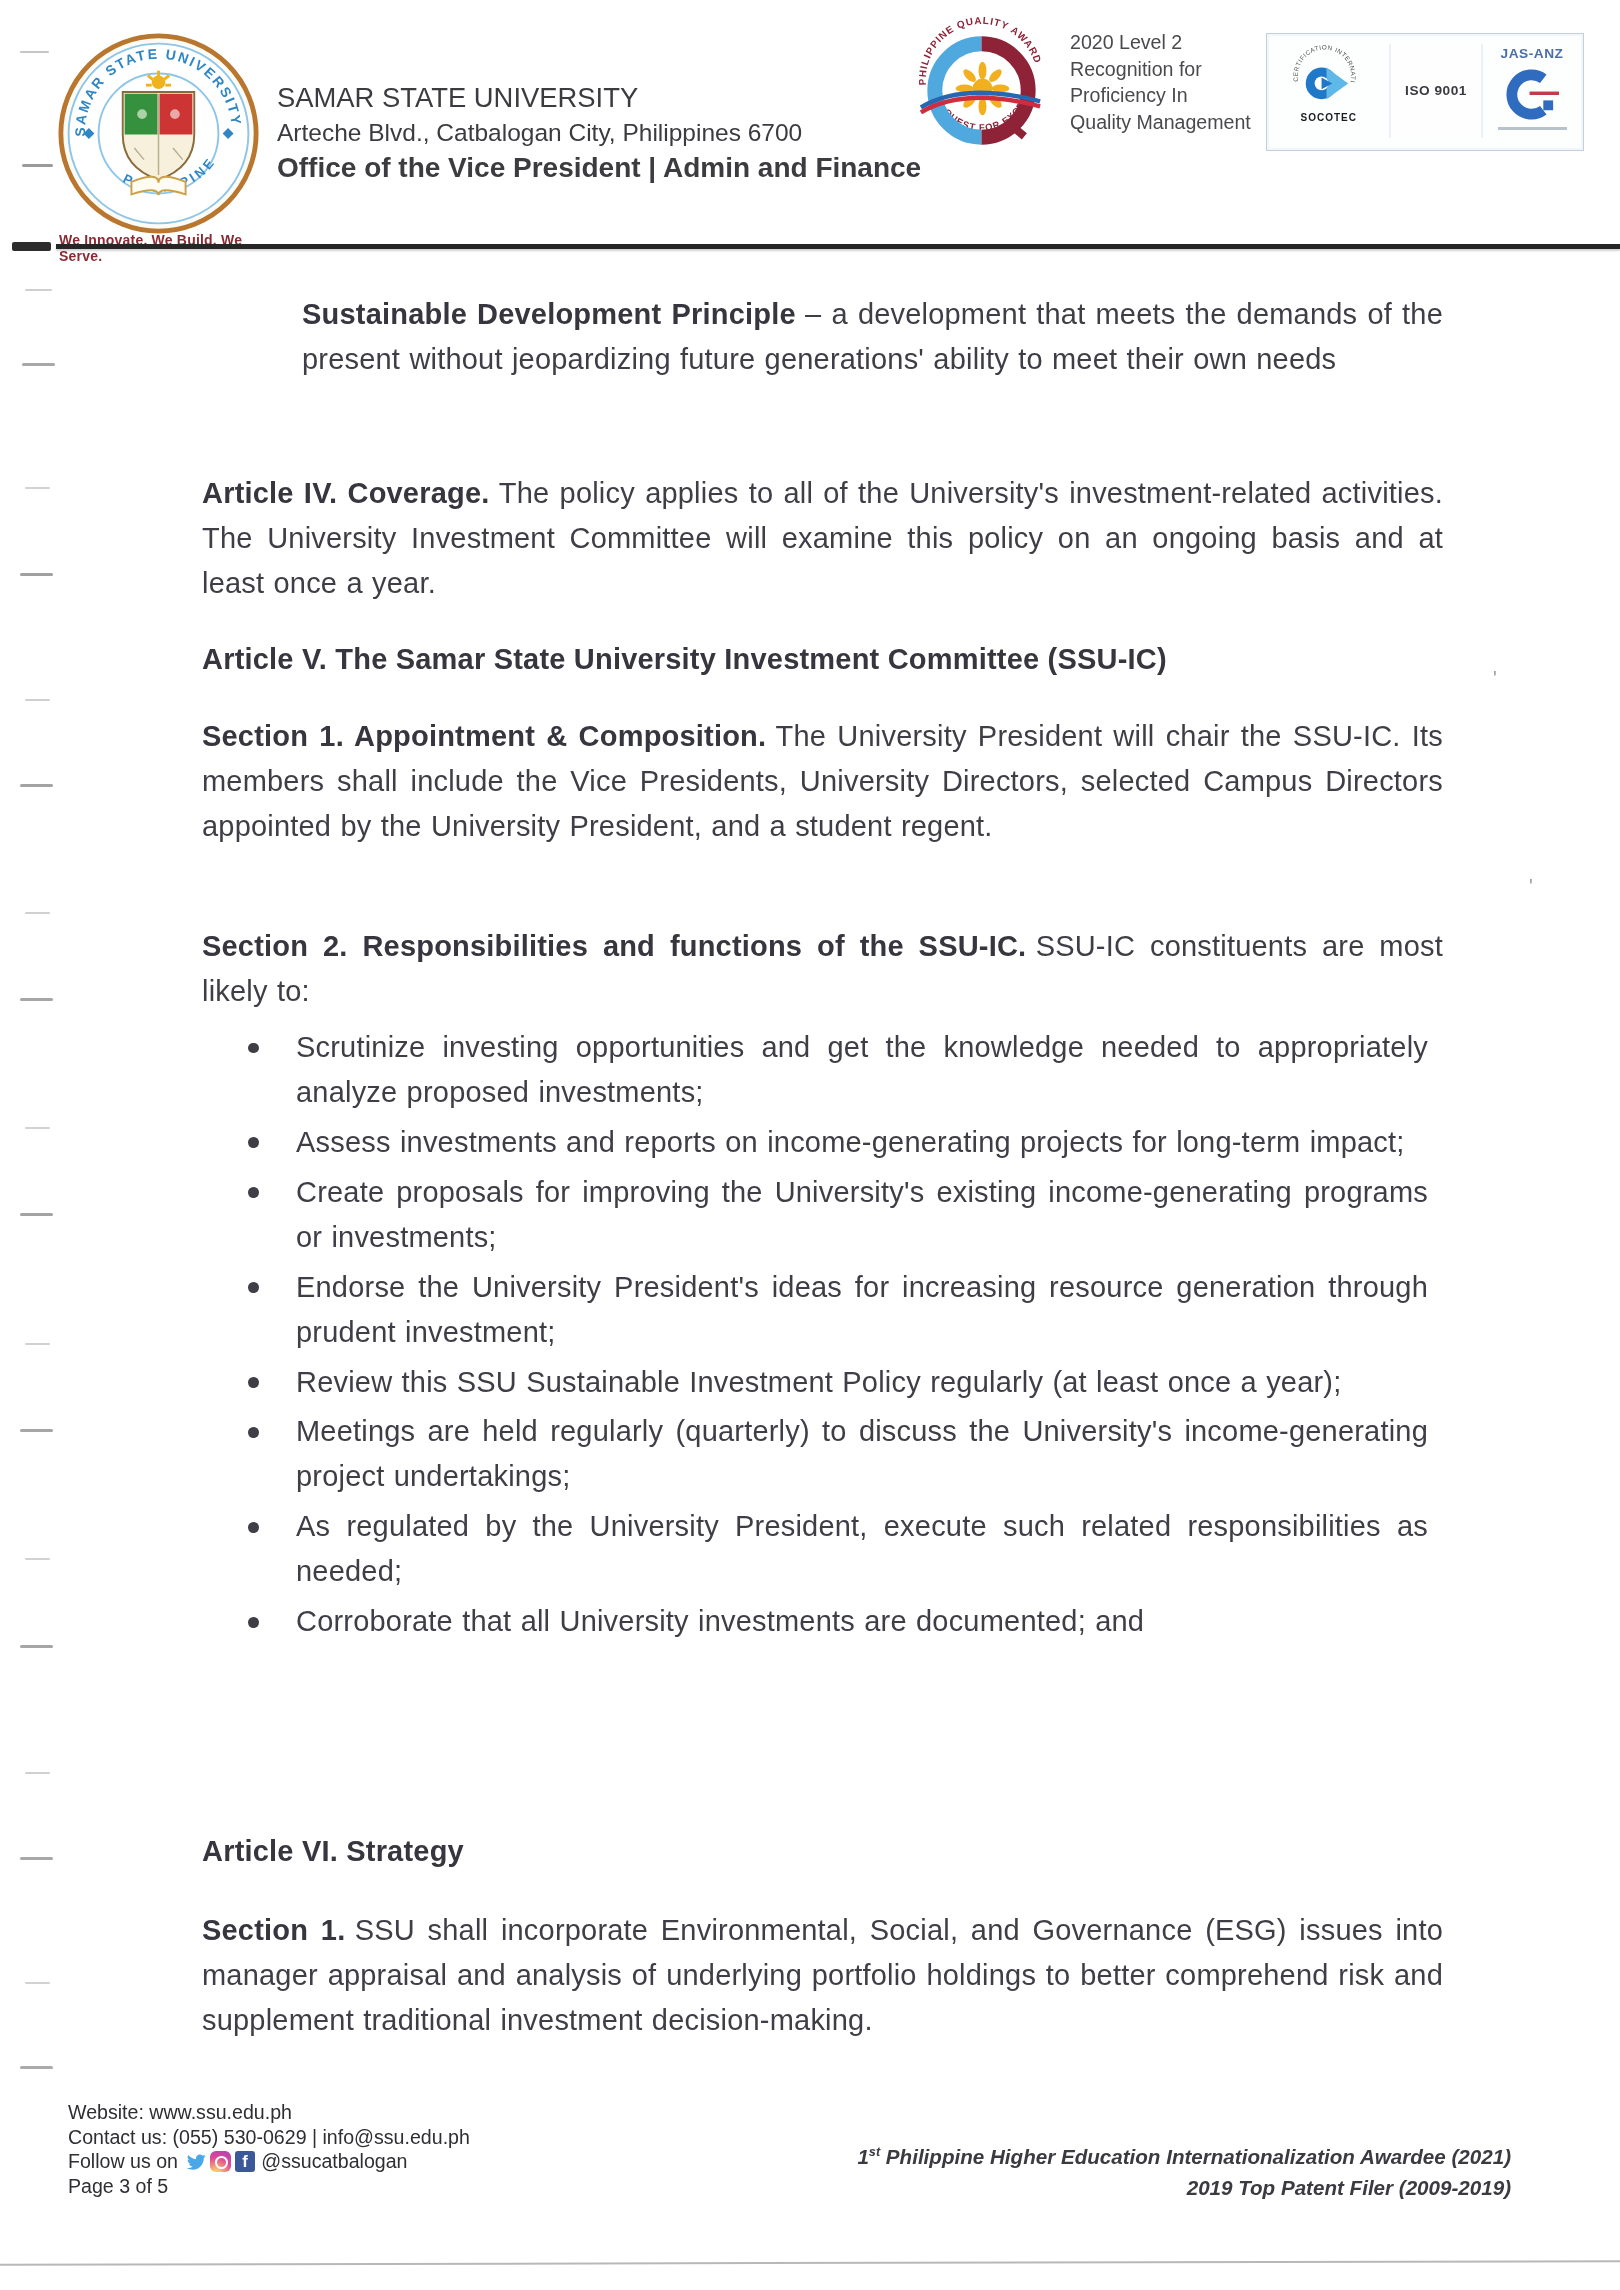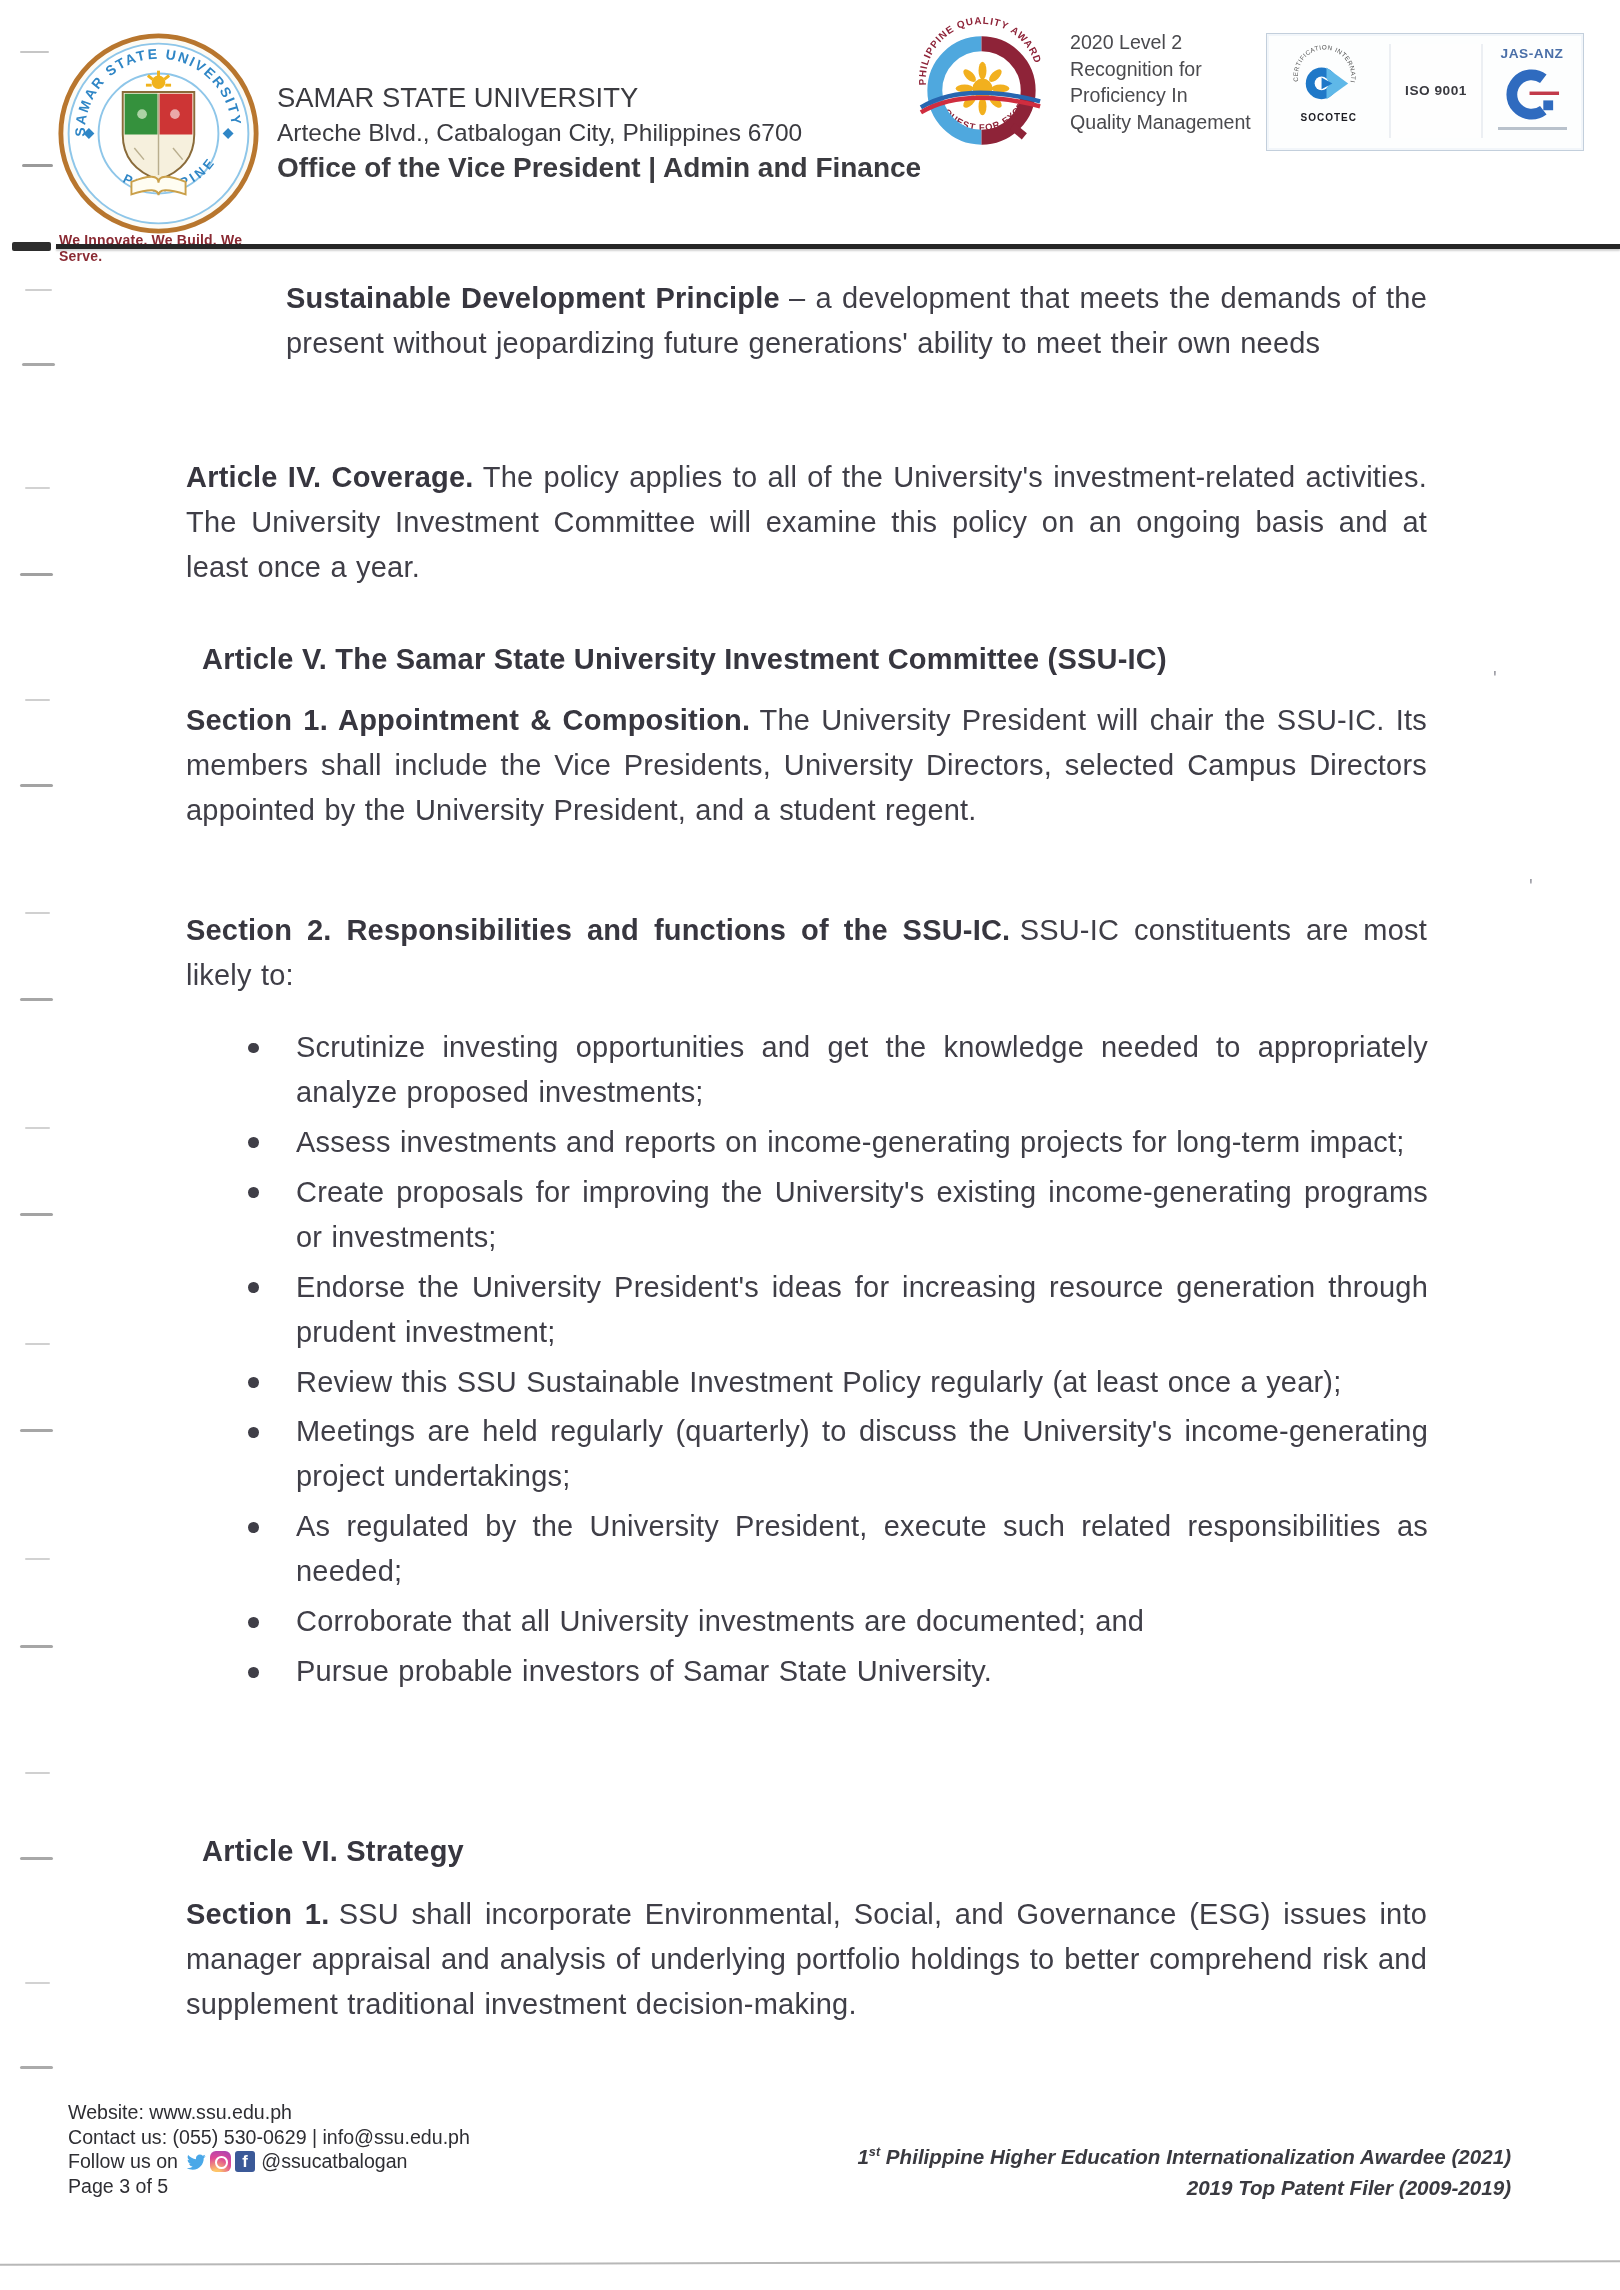--- a/index.html
+++ b/index.html
@@ -30,21 +30,21 @@
   .iso-area{position:absolute;left:122px;top:9.8px;width:90px;height:94px;background:#fefefe;
     border-left:2px solid #eceff3;border-right:2px solid #eceff3;display:flex;align-items:center;justify-content:center;}
   .iso-text{font-size:13.7px;font-weight:bold;color:#3a3a40;letter-spacing:0.5px;}
   .jas-label{position:absolute;left:223px;top:11.8px;width:84px;text-align:center;font-size:13.7px;
     font-weight:bold;color:#4a6fa8;letter-spacing:0.5px;}
   .jas-glyph{position:absolute;left:233px;top:31px;width:63px;height:59px;}
   .jas-reg{position:absolute;left:231px;top:93px;width:69px;height:2.9px;background:#b9c2cc;}
   .rule{position:absolute;left:56px;top:244px;width:1564px;height:4.9px;background:#262626;box-shadow:0 2px 2px rgba(0,0,0,.18);}
   .rule-dash{position:absolute;left:11.8px;top:242px;width:39px;height:8.8px;background:#2d2d2d;border-radius:2px;}
   
-  .para{position:absolute;margin:0;font-size:29px;line-height:45px;text-align:justify;
+  .para{position:absolute;margin:16px;font-size:29px;line-height:45px;text-align:justify;
     letter-spacing:0.2px;word-spacing:1px;color:#3f3e47;}
   .para .h{font-weight:bold;color:#37363f;margin-right:0.32em;}
   .hline{position:absolute;margin:16px;font-size:29px;font-weight:bold;color:#37363f;letter-spacing:0.2px;}
   .blist{position:absolute;left:240px;top:1025px;width:1188px;margin:0;padding:0;}
   .blist li{list-style:none;position:relative;padding-left:56px;margin:0 0 4.9px 0;
     font-size:29px;line-height:45px;text-align:justify;letter-spacing:0.2px;word-spacing:1px;}
   .blist li::before{content:"";position:absolute;left:7.8px;top:17.6px;width:10.8px;height:10.8px;border-radius:50%;background:#3f3e47;}
   
   .footer-left{position:absolute;left:68px;top:2100px;font-size:19.6px;line-height:24.5px;color:#2e2e33;}
   .footer-left .row{white-space:nowrap;}
@@ -234,21 +234,20 @@
 
     <ul class="blist">
       <li>Scrutinize investing opportunities and get the knowledge needed to appropriately analyze proposed investments;</li>
       <li>Assess investments and reports on income-generating projects for long-term impact;</li>
       <li>Create proposals for improving the University's existing income-generating programs or investments;</li>
       <li>Endorse the University President's ideas for increasing resource generation through prudent investment;</li>
       <li>Review this SSU Sustainable Investment Policy regularly (at least once a year);</li>
       <li>Meetings are held regularly (quarterly) to discuss the University's income-generating project undertakings;</li>
       <li>As regulated by the University President, execute such related responsibilities as needed;</li>
       <li>Corroborate that all University investments are documented; and</li>
-      <li>Pursue probable investors of Samar State University.</li>
     </ul>
 
     <h2 class="hline" style="left:186px;top:1819px;">Article VI. Strategy</h2>
 
     <p class="para" style="left:186px;top:1892px;width:1241px;">
       <span class="h">Section 1.</span><span>SSU shall incorporate Environmental, Social, and Governance (ESG) issues into manager appraisal and analysis of underlying portfolio holdings to better comprehend risk and supplement traditional investment decision-making.</span>
     </p>
   </main>
 
   <footer>

